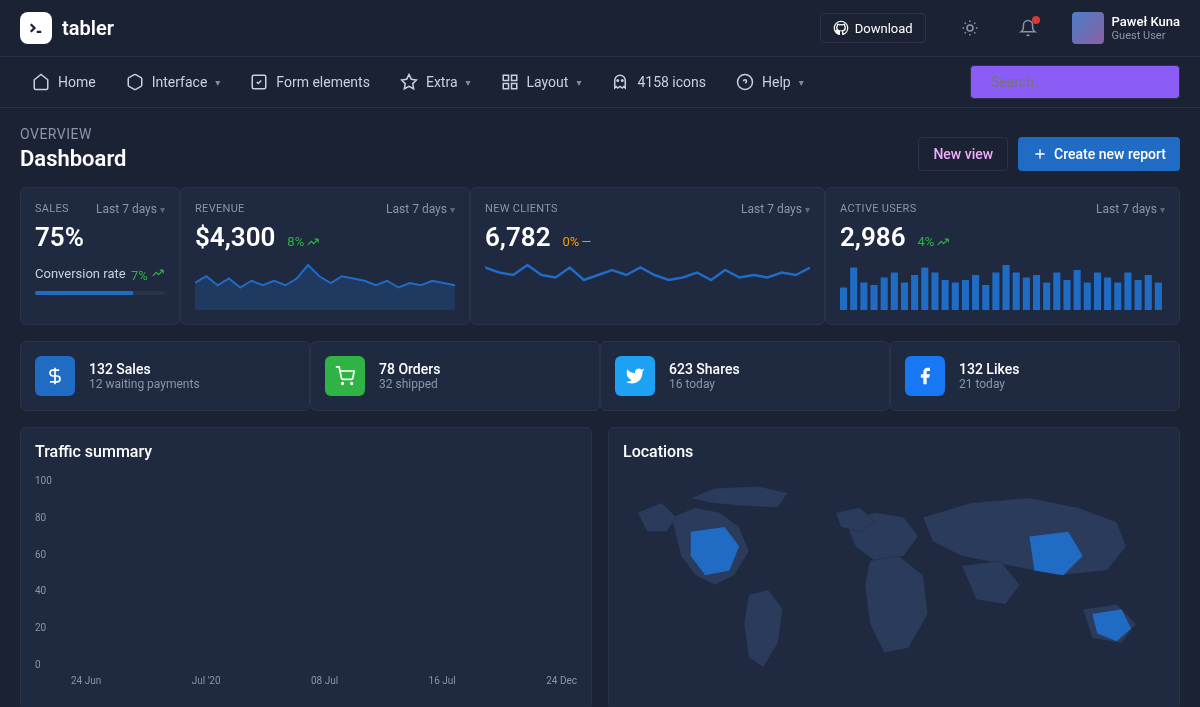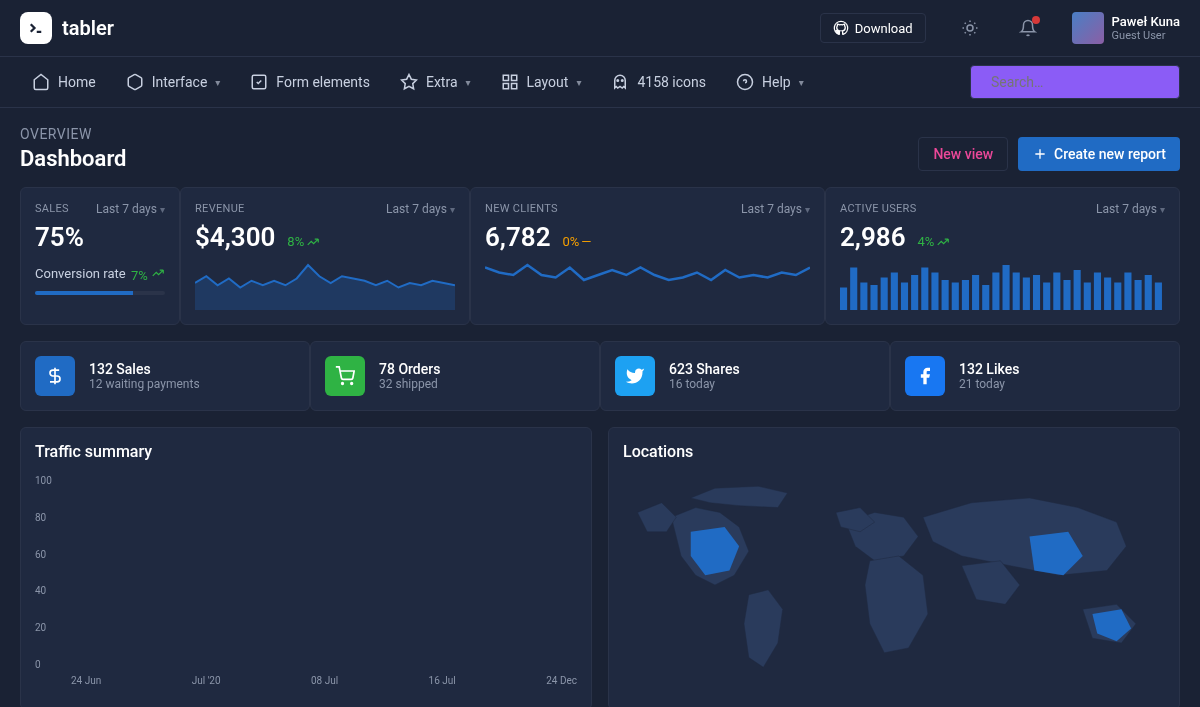--- a/index.html
+++ b/index.html
@@ -20,21 +20,21 @@
 .nav-item{display:flex;align-items:center;gap:8px;padding:8px 12px;border-radius:4px;font-size:14px;cursor:pointer;color:#c8d0e0}
 .chev{font-size:10px;opacity:.6}
 .search-box{margin-left:auto;display:flex;align-items:center;gap:8px;background:#8b5cf6;border:1px solid #2a3349;border-radius:4px;padding:8px 12px;width:210px}
 .search-box input{background:none;border:none;outline:none;color:#fff;font-size:14px;flex:1}
 .content{padding:18px 20px}
 .page-head{display:flex;align-items:flex-end;margin-bottom:16px}
 .overline{font-size:14px;color:#8b95a9;letter-spacing:.5px;margin-bottom:4px}
 .page-title{font-size:22px;font-weight:600}
 .head-actions{margin-left:auto;display:flex;gap:10px}
 .btn{padding:8px 14px;border-radius:4px;font-size:14px;font-weight:500;cursor:pointer;display:flex;align-items:center;gap:6px}
-.btn-outline{border:1px solid #2a3349;color:#ec4899}
+.btn-outline{border:1px solid #2a3349;color:#f0abfc}
 .btn-primary{background:#206bc4;color:#fff}
 .grid4{display:grid;grid-template-columns:repeat(4,1fr);gap:0;margin-bottom:16px}
 .card{background:#1f2940;border:1px solid #2a3349;border-radius:6px;padding:14px;position:relative}
 .card-header{display:flex;justify-content:space-between;align-items:flex-start;margin-bottom:6px}
 .card-label{font-size:11px;color:#8b95a9;text-transform:uppercase;letter-spacing:.3px}
 .card-select{font-size:12px;color:#8b95a9;cursor:pointer}
 .card-value{font-size:26px;font-weight:600;display:inline-block}
 .card-change{font-size:13px;margin-left:8px;display:inline-flex;align-items:center;gap:2px}
 .green{color:#2fb344}
 .yellow{color:#f59f00}

